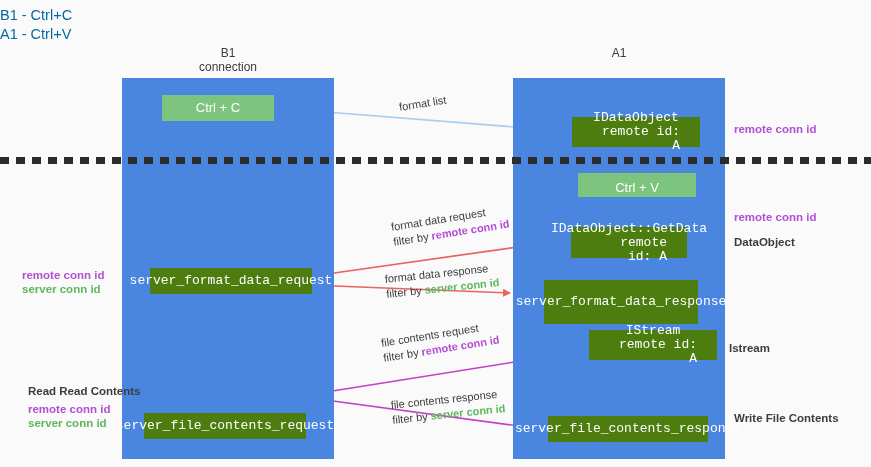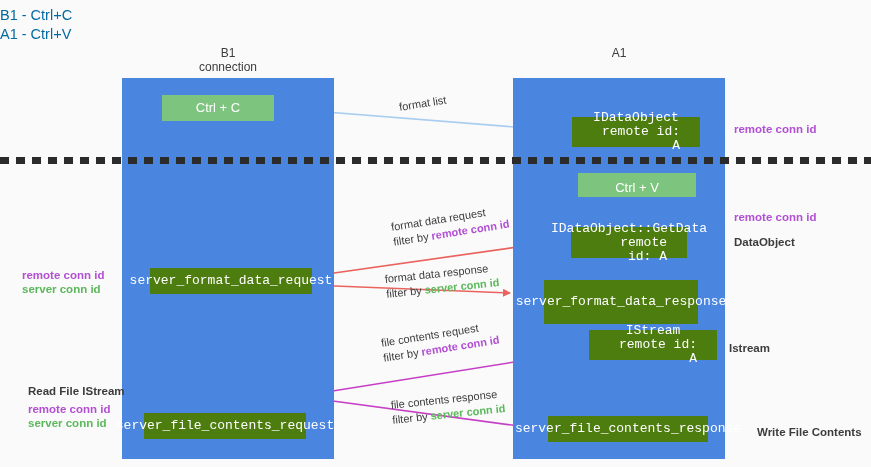--- a/index.html
+++ b/index.html
@@ -238,23 +238,23 @@
 </div>
 
 <div class="abs side purple" style="left:734px; top:122px;">remote conn id</div>
 
 <div class="abs side purple" style="left:734px; top:210px;">remote conn id</div>
 
 <div class="abs side plain" style="left:734px; top:235px;">DataObject</div>
 
 <div class="abs side plain" style="left:729px; top:341px;">Istream</div>
 
-<div class="abs side plain" style="left:734px; top:425px;margin-left:23px;">Write File Contents</div>
+<div class="abs side plain" style="left:734px; top:411px;">Write File Contents</div>
 
 <div class="abs side purple" style="left:22px; top:268px;">remote conn id</div>
 
 <div class="abs side green-t" style="left:22px; top:282px;">server conn id</div>
 
-<div class="abs side plain" style="left:28px; top:384px;">Read File IStream</div>
+<div class="abs side plain" style="left:28px; top:384px;">Read Read Contents</div>
 
 <div class="abs side purple" style="left:28px; top:402px;">remote conn id</div>
 
 <div class="abs side green-t" style="left:28px; top:416px;">server conn id</div>
 
 </body></html>

